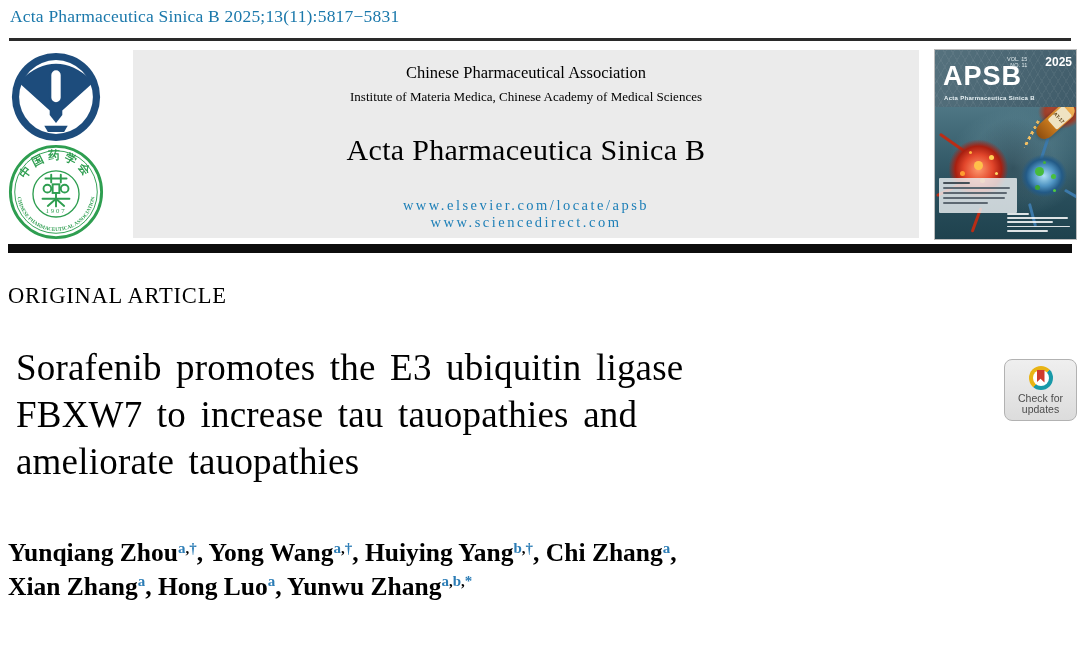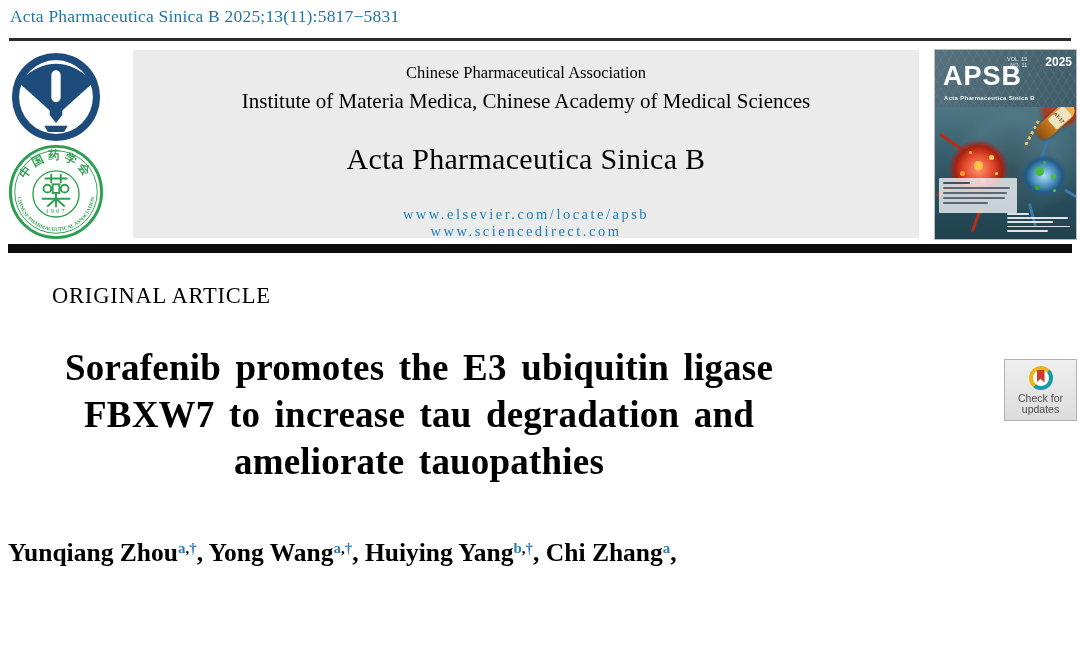--- a/index.html
+++ b/index.html
@@ -14,21 +14,21 @@
   .rule-thick { position:absolute; left:8px; right:8px; top:244px; height:9px; background:#0d0d0d; }
 
   
   .logos { position:absolute; left:8px; top:52px; width:104px; height:188px; }
   .imm-logo { position:absolute; left:3px; top:0; width:90px; height:90px; }
   .cpa-logo { position:absolute; left:0; top:92px; width:96px; height:96px; }
 
   
   .masthead { position:absolute; left:133px; top:50px; width:786px; height:188px; background:#ebebeb; text-align:center; }
   .mh-line1 { padding-top:13px; font-size:16.5px; }
-  .mh-line2 { margin-top:6px; font-size:21px; }
+  .mh-line2 { margin-top:6px; font-size:13px; }
   .mh-title { margin-top:28px; font-size:30px; letter-spacing:0.3px; }
   .mh-urls { margin-top:30px; font-size:14.5px; line-height:17px; letter-spacing:2.5px; }
   .mh-urls a { color:#1d7fb7; text-decoration:none; display:block; }
 
   
   .cover { position:absolute; left:935px; top:50px; width:141px; height:189px; overflow:hidden; outline:1px solid #bdbdbd; background:#3c5d69; }
   .cover-top { position:absolute; left:0; top:0; right:0; height:57px;
     background:
       repeating-linear-gradient(60deg, rgba(255,255,255,0.05) 0 1px, transparent 1px 7px),
       repeating-linear-gradient(-60deg, rgba(255,255,255,0.05) 0 1px, transparent 1px 7px),
@@ -65,26 +65,26 @@
   .bottle-label { position:absolute; left:1.5px; top:7px; width:14px; height:21px; background:#efe3c2; border-radius:2px;
     display:flex; align-items:center; justify-content:center; font-family:"Liberation Sans",sans-serif;
     font-size:5px; font-weight:bold; color:#5a3c10; }
   .cover-feature { position:absolute; left:4px; bottom:26px; width:78px; height:35px; background:rgba(236,239,241,0.82);
     border-radius:1px; padding:4px 4px; }
   .fbar { height:2px; background:#5d6872; margin-bottom:3px; border-radius:1px; }
   .cover-credits { position:absolute; right:3px; bottom:5px; width:66px; }
   .cbar { height:1.8px; background:rgba(255,255,255,0.85); margin-bottom:2.4px; border-radius:1px; }
 
   
-  .section-label { position:absolute; left:8px; top:283px; font-size:22.5px; letter-spacing:0.8px;margin-left:44px; }
-  .title { position:absolute; left:24px; top:344px; width:790px; font-size:37px; font-weight:bold; line-height:47px; letter-spacing:0.2px; word-spacing:5px;text-align:center; }
+  .section-label { position:absolute; left:8px; top:283px; font-size:22.5px; letter-spacing:0.8px; }
+  .title { position:absolute; left:16px; top:344px; width:790px; font-size:37px; font-weight:normal; line-height:47px; letter-spacing:0.2px; word-spacing:5px; }
 
   
   .crossmark { position:absolute; left:1004px; top:359px; width:73px; height:62px;
-    background:linear-gradient(#efefef,#dcdcdc); border:1px solid #b2b2b2; border-radius:0;
+    background:linear-gradient(#efefef,#dcdcdc); border:1px solid #b2b2b2; border-radius:8px;
     display:flex; flex-direction:column; align-items:center; justify-content:center; gap:3px; cursor:pointer; }
   .cm-icon { position:relative; width:24px; height:24px; border-radius:50%;
     background:conic-gradient(from 220deg, #e9b414 0 52%, #1899a8 52% 100%); }
   .cm-icon::before { content:""; position:absolute; inset:4px; border-radius:50%; background:#fff; }
   .cm-book { position:absolute; left:8px; top:4px; width:8px; height:13px; background:#cf3a2c;
     clip-path:polygon(0 0,100% 0,100% 100%,50% 72%,0 100%); }
   .cm-text { font-family:"Liberation Sans",sans-serif; font-size:10.5px; line-height:11px; color:#4c4c4c; text-align:center; }
 
   
   .authors { position:absolute; left:8px; top:536px; font-size:25.5px; font-weight:bold; line-height:33.5px; }
@@ -192,31 +192,32 @@
       </div>
     </div>
   </div>
 
   <div class="rule-thick"></div>
 
   <div class="section-label">ORIGINAL ARTICLE</div>
 
   <h1 class="title">
     <div>Sorafenib promotes the E3 ubiquitin ligase</div>
-    <div>FBXW7 to increase tau degradation and</div>
+    <div>FBXW7 to increase tau tauopathies and</div>
     <div>ameliorate tauopathies</div>
   </h1>
 
   <div class="crossmark">
     <div class="cm-icon">
       <div class="cm-book"></div>
     </div>
     <div class="cm-text">
       <div>Check for</div>
       <div>updates</div>
     </div>
   </div>
 
   <div class="authors" id="author-lines">
       <div><span>Yunqiang Zhou</span><sup><span class="sup-item">a</span><span class="sup-comma">,</span><span class="sup-item">†</span></sup>, <span>Yong Wang</span><sup><span class="sup-item">a</span><span class="sup-comma">,</span><span class="sup-item">†</span></sup>, <span>Huiying Yang</span><sup><span class="sup-item">b</span><span class="sup-comma">,</span><span class="sup-item">†</span></sup>, <span>Chi Zhang</span><sup><span class="sup-item">a</span></sup>,</div>
+      <div><span>Xian Zhang</span><sup><span class="sup-item">a</span></sup>, <span>Hong Luo</span><sup><span class="sup-item">a</span></sup>, <span>Yunwu Zhang</span><sup><span class="sup-item">a</span><span class="sup-comma">,</span><span class="sup-item">b</span><span class="sup-comma">,</span><span class="sup-item">*</span></sup></div>
     </div>
 
 </div>
 
 </body></html>

